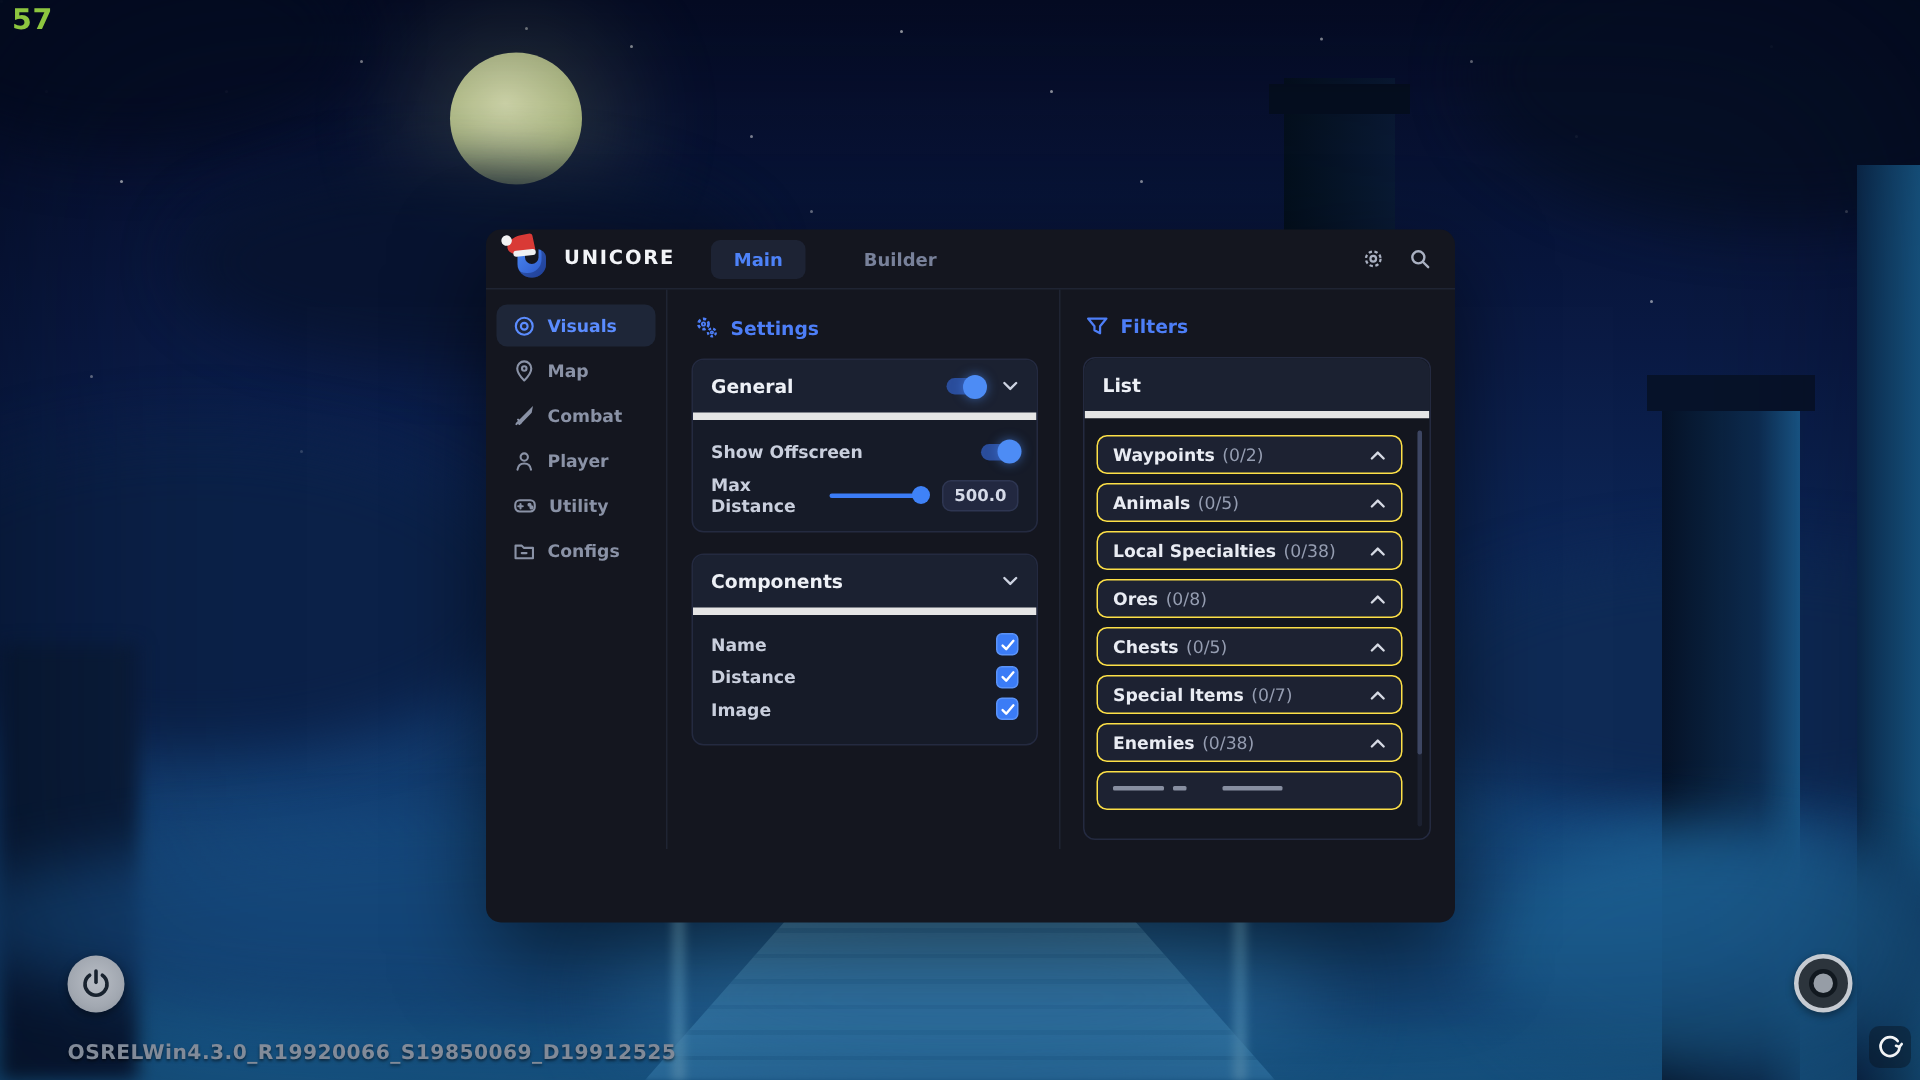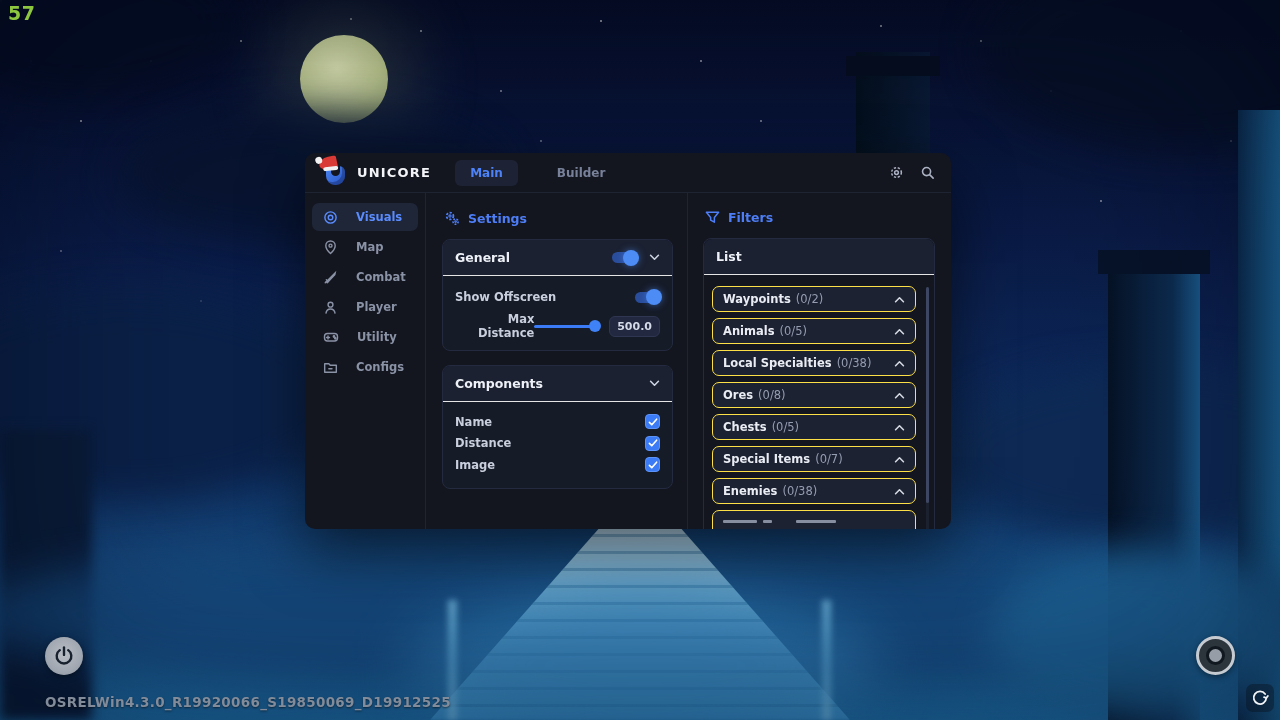--- a/index.html
+++ b/index.html
@@ -56,23 +56,23 @@
     background:radial-gradient(circle at 50% 45%, #b8bdc5 0%, #a2a8b1 60%, #8b929c 100%);
     display:flex; align-items:center; justify-content:center; box-shadow:0 2px 6px rgba(0,0,0,.4); }
   .lens-btn { position:absolute; left:1196px; top:636px; width:39px; height:39px; border-radius:50%;
     background:#2c343c; border:3px solid #c6cbd2; display:flex; align-items:center; justify-content:center;
     box-shadow:0 2px 6px rgba(0,0,0,.4); }
   .lens-inner { width:19px; height:19px; border-radius:50%; background:#969da6; border:3px solid #11181f; }
   .spinner { position:absolute; left:1246px; top:684px; width:28px; height:28px; border-radius:7px;
     background:rgba(8,14,26,.4); display:flex; align-items:center; justify-content:center; }
 
   
-  .panel { position:absolute; left:305px; top:153px; width:646px; height:376px;
+  .panel { position:absolute; left:324px; top:153px; width:646px; height:462px;
     background:#14161f; border-radius:10px; box-shadow:0 22px 60px rgba(0,0,0,.55);
-    color:#e8eaf0; overflow:hidden;text-align:right; }
+    color:#e8eaf0; overflow:hidden; }
   .panel-header { height:40px; display:flex; align-items:center; padding:0 16px; border-bottom:1px solid #1f2433; }
   .logo { position:relative; width:26px; height:26px; flex:none; }
   .logo-u { position:absolute; left:5px; top:6px; width:19px; height:19px;
     background:linear-gradient(135deg,#4a85f0,#2a56c8); border-radius:5px 6px 9px 9px;
     box-shadow:inset -3px -3px 0 rgba(0,0,30,.28); }
   .logo-u::after { content:""; position:absolute; left:5px; top:0; width:9px; height:10px;
     background:#14161f; border-radius:0 0 5px 5px; }
   .hat { position:absolute; left:-2px; top:-3px; width:18px; height:12px; background:#d93a36;
     border-radius:80% 20% 10% 60%; transform:rotate(-12deg); }
   .hat::before { content:""; position:absolute; left:-3px; top:-2px; width:7px; height:7px;
@@ -81,31 +81,31 @@
     border-radius:2px; background:#eef0f2; transform:rotate(6deg); }
   .brand { margin-left:10px; font-size:13px; font-weight:bold; letter-spacing:1.2px; color:#f2f4f8; }
   .tabs { display:flex; align-items:center; margin-left:24px; gap:24px; }
   .tab { padding:6px 15px; border-radius:6px; font-size:12px; font-weight:600; color:#78819a; cursor:default; }
   .tab.active { background:#1d2334; color:#4d82f8; }
   .header-icons { margin-left:auto; display:flex; align-items:center; gap:16px; }
   .panel-body { display:flex; height:373px; }
 
   
   .sidebar { width:121px; border-right:1px solid #1f2433; padding-top:8px; flex:none; }
-  .side-item { display:flex; align-items:center; gap:18px; height:28px; margin:2px 7px;
+  .side-item { display:flex; align-items:center; gap:8px; height:28px; margin:2px 7px;
     padding-left:11px; border-radius:7px; font-size:11.5px; font-weight:600; color:#8a92a6; }
   .side-item.active { background:#1e2638; color:#5b8cff; }
 
   
   .col-settings { width:262px; border-right:1px solid #1f2433; padding:15px 14px 0 16px; flex:none; }
   .section-head { display:flex; align-items:center; gap:8px; color:#4d7ef7; font-weight:bold;
     font-size:12.5px; margin:2px 0 13px 2px; }
   .card { border:1px solid #242a40; border-radius:8px; background:#161b28; margin-bottom:14px; overflow:hidden; }
   .card-head { display:flex; align-items:center; background:#1b2131; padding:10px 12px;
-    border-bottom:1px solid #e5e5e5; }
+    border-bottom:5px solid #e5e5e5; }
   .card-title { font-size:12.5px; font-weight:bold; color:#edf0f6; }
   .head-ctrls { margin-left:auto; display:flex; align-items:center; gap:12px; }
   .toggle { position:relative; width:25px; height:11px; border-radius:6px; background:#2a4d9b; }
   .toggle::after { content:""; position:absolute; right:-2px; top:-2.5px; width:16px; height:16px;
     border-radius:50%; background:#4d8cf5; box-shadow:0 0 7px rgba(77,140,245,.55); }
   .card-rows { padding:9px 0 12px; }
   .set-row { display:flex; align-items:center; padding:0 12px; height:24px;
     color:#c9cfdd; font-size:11.5px; font-weight:600; }
   .slider { position:relative; width:70px; height:3px; background:#3b7cf6; border-radius:2px; margin-left:auto; }
   .slider::after { content:""; position:absolute; right:-3px; top:-4.5px; width:12px; height:12px;

